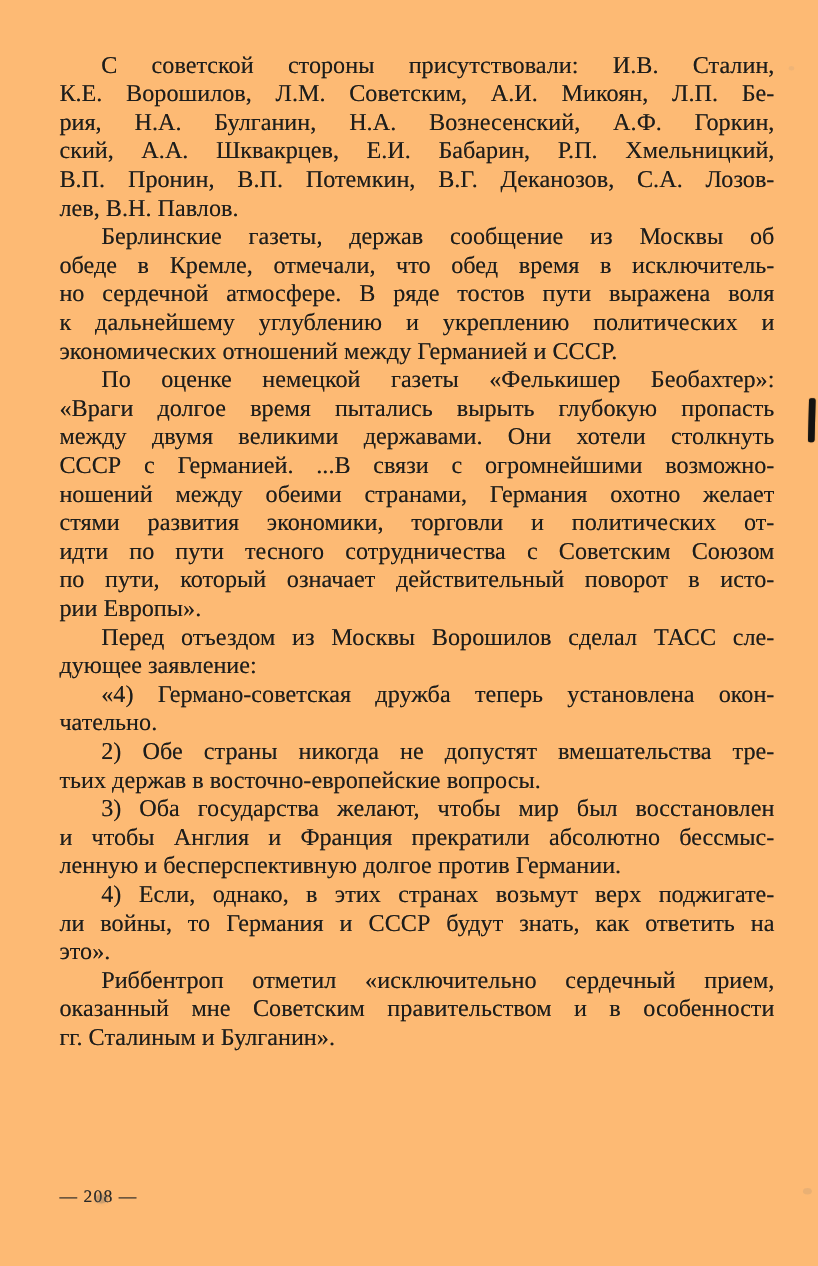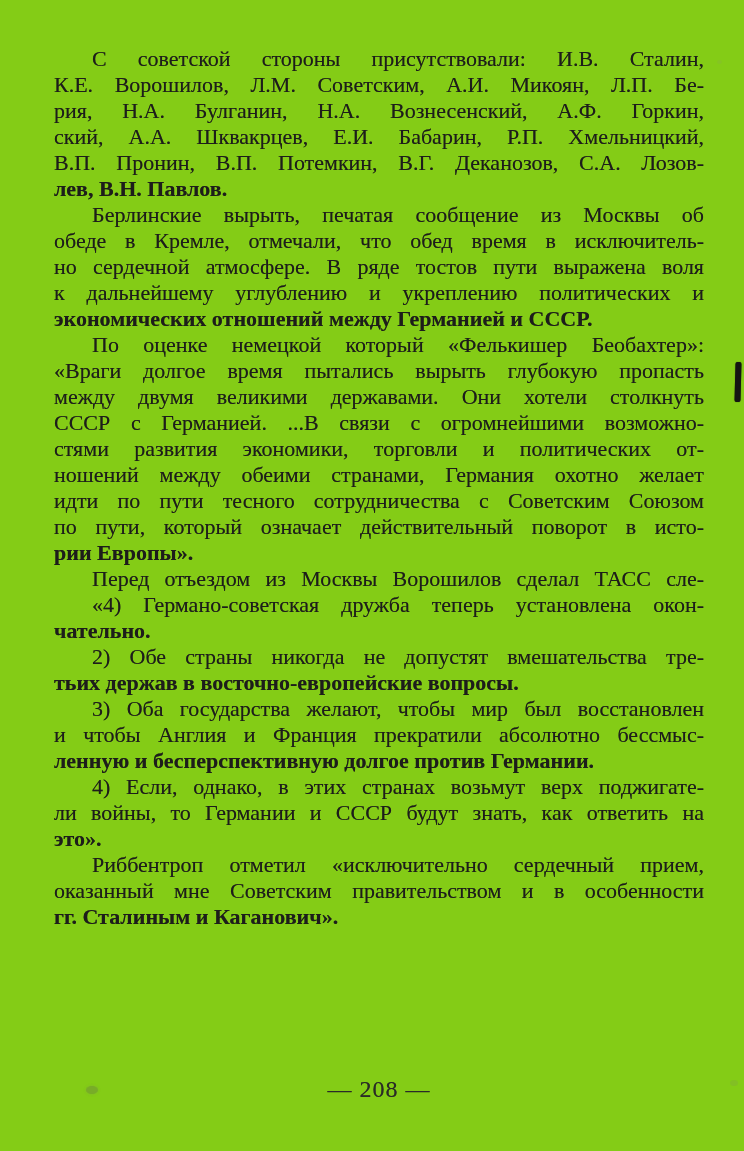--- a/index.html
+++ b/index.html
@@ -4,43 +4,42 @@
 <style>
   html, body { margin: 0; padding: 0; }
   body {
     width: 744px; height: 1151px;
     background: #ffffff;
     font-family: "Liberation Serif", "DejaVu Serif", serif;
   }
   .page {
     position: relative;
     width: 744px; height: 1151px;
-    background: #84cc16;
+    background: #fdba74;
     overflow: hidden;
     color: #1d1d1b;
   }
   .textblock {
     position: absolute;
     left: 54px; top: 46px; width: 650px;
   }
   .line {
     font-size: 22px;
     line-height: 26px;
     text-align: justify;
     text-align-last: justify;
     white-space: normal;
     text-shadow: 0 0 0.6px rgba(25,25,25,0.55);
   }
   .line.first { text-indent: 38px; }
-  .line.last { text-align-last: left; font-weight: bold; }
+  .line.last { text-align-last: left; }
   .pagenum {
     position: absolute;
     top: 1076px; left: 54px; width: 650px;
-    text-align: center;
-    font-size: 24px;
+    font-size: 16px;
     line-height: 26px;
     letter-spacing: 1px;
     color: #2a2a28;
     text-shadow: 0 0 0.6px rgba(25,25,25,0.5);
   }
   
   .ink-tick {
     position: absolute;
     left: 735px; top: 362px;
     width: 6px; height: 40px;
@@ -77,69 +76,70 @@
     <div>
       <div class="line first">С советской стороны присутствовали: И.В. Сталин,</div>
       <div class="line">К.Е. Ворошилов, Л.М. Советским, А.И. Микоян, Л.П. Бе-</div>
       <div class="line">рия, Н.А. Булганин, Н.А. Вознесенский, А.Ф. Горкин,</div>
       <div class="line">ский, А.А. Шквакрцев, Е.И. Бабарин, Р.П. Хмельницкий,</div>
       <div class="line">В.П. Пронин, В.П. Потемкин, В.Г. Деканозов, С.А. Лозов-</div>
       <div class="line last">лев, В.Н. Павлов.</div>
     </div>
 
     <div>
-      <div class="line first">Берлинские вырыть, печатая сообщение из Москвы об</div>
+      <div class="line first">Берлинские газеты, держав сообщение из Москвы об</div>
       <div class="line">обеде в Кремле, отмечали, что обед время в исключитель-</div>
       <div class="line">но сердечной атмосфере. В ряде тостов пути выражена воля</div>
       <div class="line">к дальнейшему углублению и укреплению политических и</div>
       <div class="line last">экономических отношений между Германией и СССР.</div>
     </div>
 
     <div>
-      <div class="line first">По оценке немецкой который «Фелькишер Беобахтер»:</div>
+      <div class="line first">По оценке немецкой газеты «Фелькишер Беобахтер»:</div>
       <div class="line">«Враги долгое время пытались вырыть глубокую пропасть</div>
       <div class="line">между двумя великими державами. Они хотели столкнуть</div>
       <div class="line">СССР с Германией. ...В связи с огромнейшими возможно-</div>
+      <div class="line">ношений между обеими странами, Германия охотно желает</div>
       <div class="line">стями развития экономики, торговли и политических от-</div>
-      <div class="line">ношений между обеими странами, Германия охотно желает</div>
       <div class="line">идти по пути тесного сотрудничества с Советским Союзом</div>
       <div class="line">по пути, который означает действительный поворот в исто-</div>
       <div class="line last">рии Европы».</div>
     </div>
 
     <div>
       <div class="line first">Перед отъездом из Москвы Ворошилов сделал ТАСС сле-</div>
+      <div class="line last">дующее заявление:</div>
     </div>
 
     <div>
       <div class="line first">«4) Германо-советская дружба теперь установлена окон-</div>
       <div class="line last">чательно.</div>
     </div>
 
     <div>
       <div class="line first">2) Обе страны никогда не допустят вмешательства тре-</div>
       <div class="line last">тьих держав в восточно-европейские вопросы.</div>
     </div>
 
     <div>
       <div class="line first">3) Оба государства желают, чтобы мир был восстановлен</div>
       <div class="line">и чтобы Англия и Франция прекратили абсолютно бессмыс-</div>
       <div class="line last">ленную и бесперспективную долгое против Германии.</div>
     </div>
 
     <div>
       <div class="line first">4) Если, однако, в этих странах возьмут верх поджигате-</div>
-      <div class="line">ли войны, то Германии и СССР будут знать, как ответить на</div>
+      <div class="line">ли войны, то Германия и СССР будут знать, как ответить на</div>
       <div class="line last">это».</div>
     </div>
 
     <div>
       <div class="line first">Риббентроп отметил «исключительно сердечный прием,</div>
       <div class="line">оказанный мне Советским правительством и в особенности</div>
-      <div class="line last">гг. Сталиным и Каганович».</div>
+      <div class="line last">гг. Сталиным и Булганин».</div>
     </div>
 
   </div>
 
   <div class="pagenum">— 208 —</div>
 
   <div class="ink-tick"></div>
   <div class="speck s1"></div>
   <div class="speck s2"></div>
   <div class="speck s3"></div>

